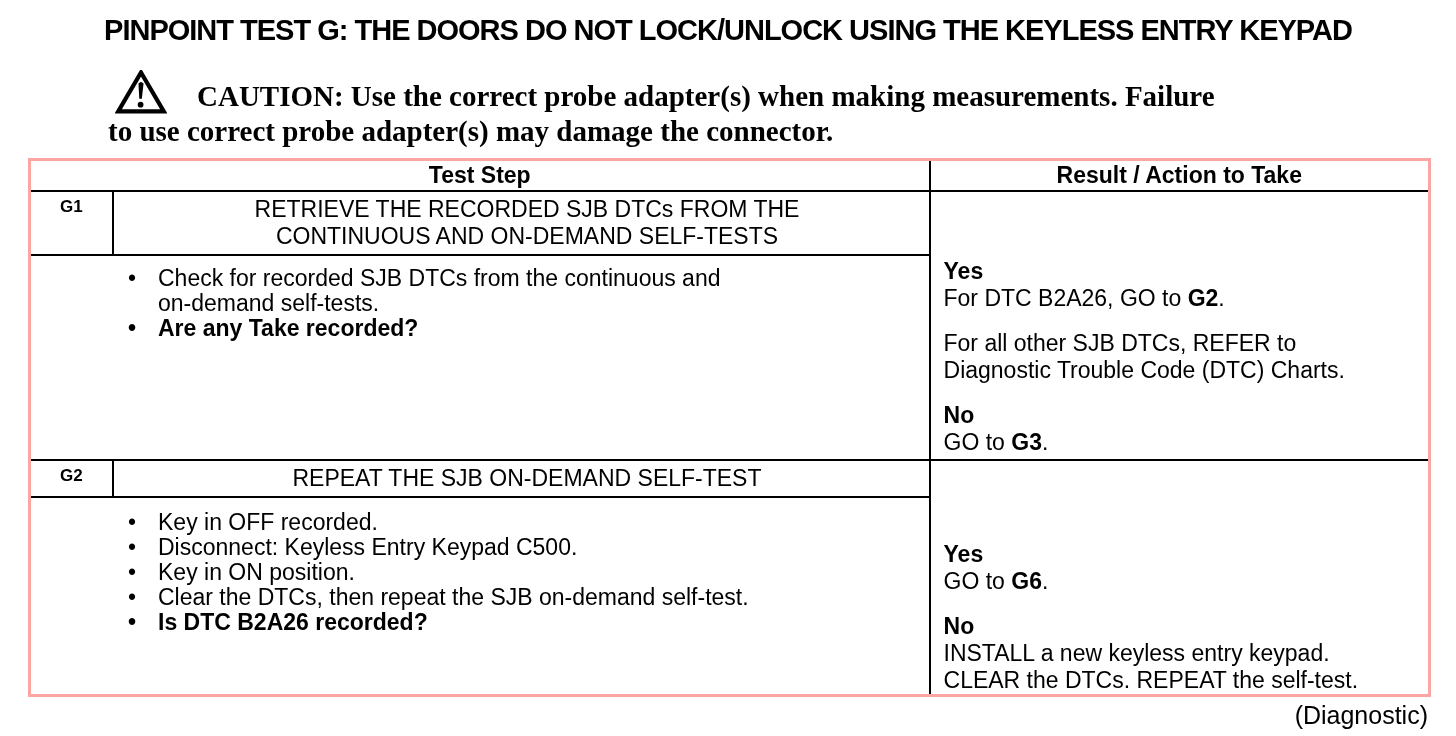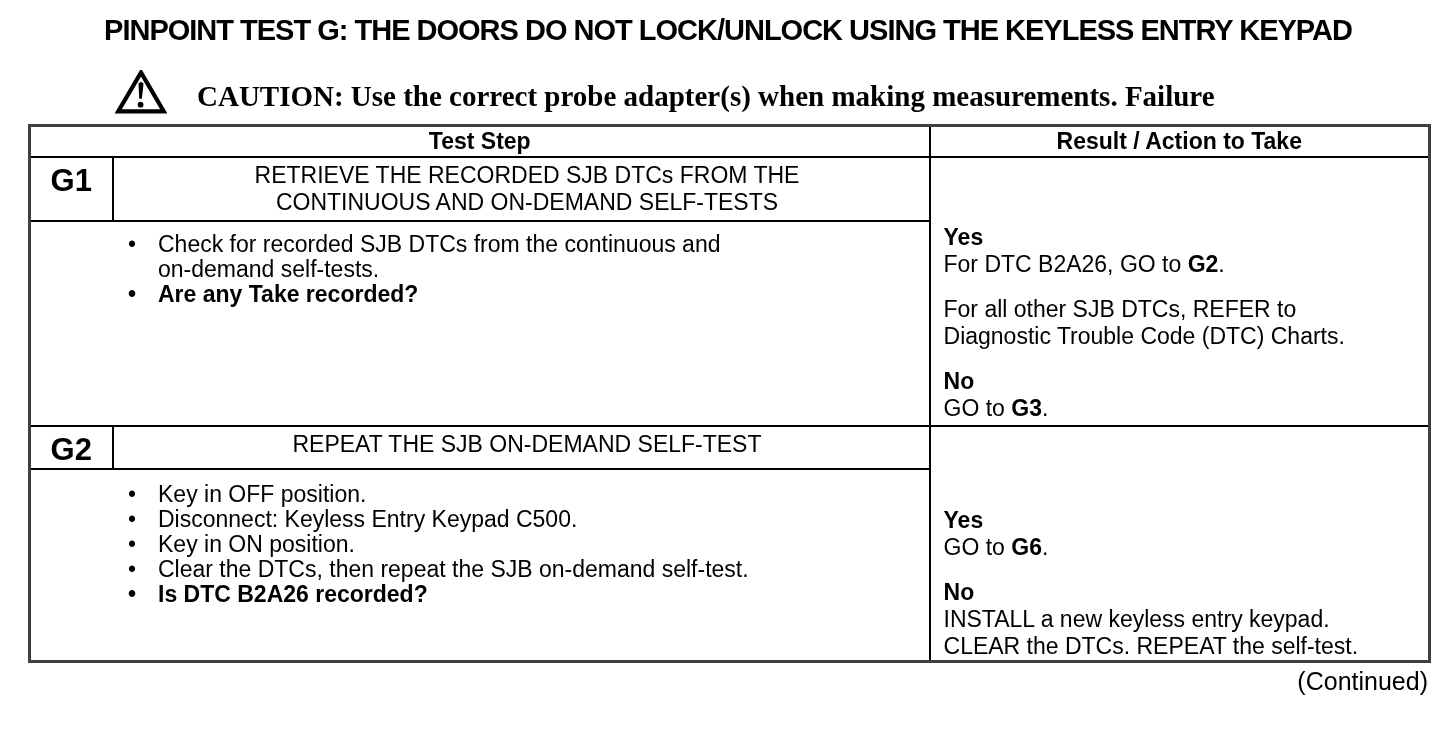--- a/index.html
+++ b/index.html
@@ -36,37 +36,37 @@
     width: 52px; height: 44px;
     margin: 0 30px 0 7px;
     vertical-align: -8px;
   }
 
   
   table.pinpoint {
     margin: 10px 0 0 28px;
     width: 1400px;
     border-collapse: collapse;
-    border: 3px solid #404040;
+    border: 3px solid #fca5a5;
     table-layout: fixed;
   }
   td, th { border: 2px solid #000; padding: 0; vertical-align: top; }
 
   th.col-head {
     height: 31px;
     font-size: 23px;
     font-weight: bold;
     text-align: center;
     vertical-align: middle;
   }
 
   td.step-id {
     text-align: center;
     font-weight: bold;
-    font-size: 31px;
+    font-size: 17px;
     padding-top: 5px;
   }
   td.step-heading {
     font-weight: normal;
     font-size: 23px;
     line-height: 27px;
     padding: 4px 8px 4px 20px;
     text-align: center;
   }
   .heading-line { white-space: nowrap; }
@@ -115,20 +115,21 @@
 <div class="page-title">PINPOINT TEST G: THE DOORS DO NOT LOCK/UNLOCK USING THE KEYLESS ENTRY KEYPAD</div>
 
 <div class="caution">
   <div class="caution-line">
     <svg class="caution-icon" viewBox="0 0 60 52">
       <path d="M30 3 L57 49 L3 49 Z" fill="none" stroke="#000" stroke-width="5"></path>
       <path d="M30 14 L33 16 L31 34 L28 34 L27 16 Z" fill="#000"></path>
       <circle cx="29.5" cy="41" r="3.4" fill="#000"></circle>
     </svg><span>CAUTION: Use the correct probe adapter(s) when making measurements. Failure</span>
   </div>
+  <div class="caution-line">to use correct probe adapter(s) may damage the connector.</div>
 </div>
 
 <table class="pinpoint">
   <colgroup>
     <col style="width:83px">
       <col style="width:817px">
       <col style="width:500px">
   </colgroup>
 
   <tbody>
@@ -183,21 +184,21 @@
       <div class="rline"><span>INSTALL a new keyless entry keypad.</span></div>
       <div class="rline"><span>CLEAR the DTCs. REPEAT the self-test.</span></div>
     </td>
   </tr>
 
   <tr>
     <td class="step-body body-g2" colspan="2">
       <ul class="bullet-list">
         <li>
           <span class="bullet-dot">•</span>
-          <span class="bullet-line">Key in OFF position.</span>
+          <span class="bullet-line">Key in OFF recorded.</span>
         </li>
         <li>
           <span class="bullet-dot">•</span>
           <span class="bullet-line">Disconnect: Keyless Entry Keypad C500.</span>
         </li>
         <li>
           <span class="bullet-dot">•</span>
           <span class="bullet-line">Key in ON position.</span>
         </li>
         <li>
@@ -207,13 +208,13 @@
         <li class="bold">
           <span class="bullet-dot">•</span>
           <span class="bullet-line">Is DTC B2A26 recorded?</span>
         </li>
       </ul>
     </td>
   </tr>
 </tbody>
   </table>
 
-<div class="continued">(Continued)</div>
+<div class="continued">(Diagnostic)</div>
 
 </body></html>

